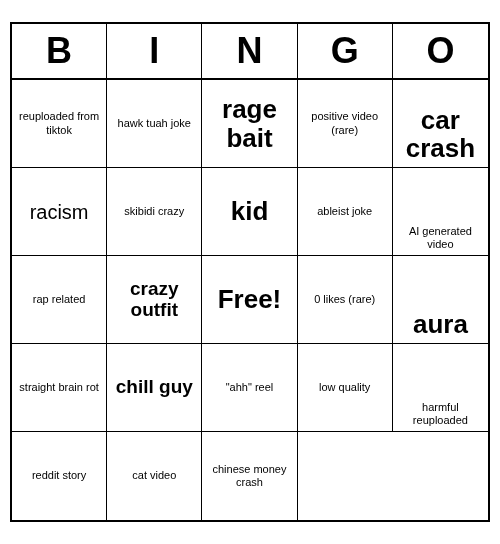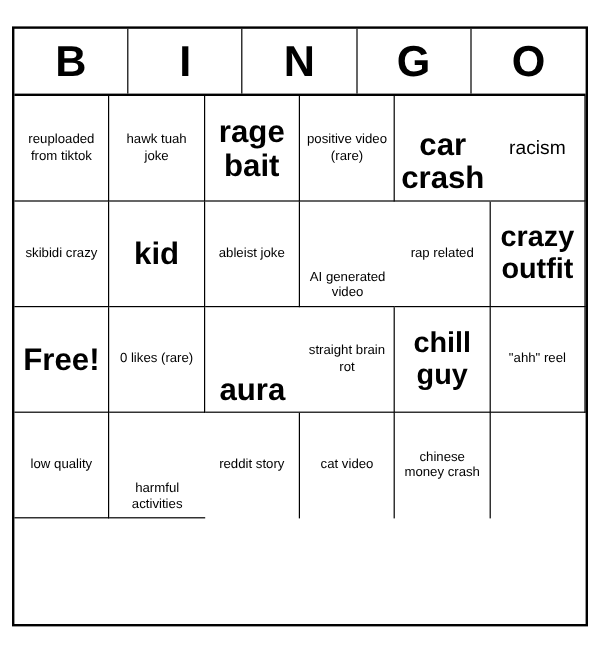--- a/index.html
+++ b/index.html
@@ -37,21 +37,21 @@
       padding: 6px 0;
       border-right: 1px solid #000;
     }
 
     .bingo-letter:last-child {
       border-right: none;
     }
 
     .bingo-grid {
       display: grid;
-      grid-template-columns: repeat(6, 1fr);
+      grid-template-columns: repeat(5, 1fr);
       grid-template-rows: repeat(5, 1fr);
     }
 
     .bingo-cell {
       border-right: 1px solid #000;
       border-bottom: 1px solid #000;
       display: flex;
       align-items: center;
       justify-content: center;
       text-align: center;
@@ -73,21 +73,21 @@
       line-height: 1.2;
     }
 
     .cell-text.large {
       font-size: 26px;
       font-weight: bold;
       line-height: 1.1;
     }
 
     .cell-text.medium {
-      font-size: 24px;
+      font-size: 19px;
       font-weight: bold;
       line-height: 1.1;
     }
 
     .cell-text.small {
       font-size: 11px;
       line-height: 1.2;
     }
   </style>
 </head>
@@ -111,21 +111,21 @@
       <div class="bingo-cell">
         <span class="cell-text large">rage bait</span>
       </div>
       <div class="bingo-cell">
         <span class="cell-text small">positive video (rare)</span>
       </div>
       <div class="bingo-cell">
         <span class="cell-text large">car crash</span>
       </div>
       <div class="bingo-cell">
-        <span class="cell-text" style="font-size: 16px; text-align: center;">racism</span>
+        <span class="cell-text" style="font-size: 20px; text-align: center;">racism</span>
       </div>
       <div class="bingo-cell">
         <span class="cell-text small">skibidi crazy</span>
       </div>
       <div class="bingo-cell">
         <span class="cell-text large">kid</span>
       </div>
       <div class="bingo-cell">
         <span class="cell-text small">ableist joke</span>
       </div>
@@ -153,21 +153,21 @@
       <div class="bingo-cell">
         <span class="cell-text medium">chill guy</span>
       </div>
       <div class="bingo-cell">
         <span class="cell-text small">"ahh" reel</span>
       </div>
       <div class="bingo-cell">
         <span class="cell-text small">low quality</span>
       </div>
       <div class="bingo-cell">
-        <span class="cell-text small">harmful activities</span>
+        <span class="cell-text small">harmful reuploaded</span>
       </div>
       <div class="bingo-cell">
         <span class="cell-text small">reddit story</span>
       </div>
       <div class="bingo-cell">
         <span class="cell-text small">cat video</span>
       </div>
       <div class="bingo-cell">
         <span class="cell-text small">chinese money crash</span>
       </div>

